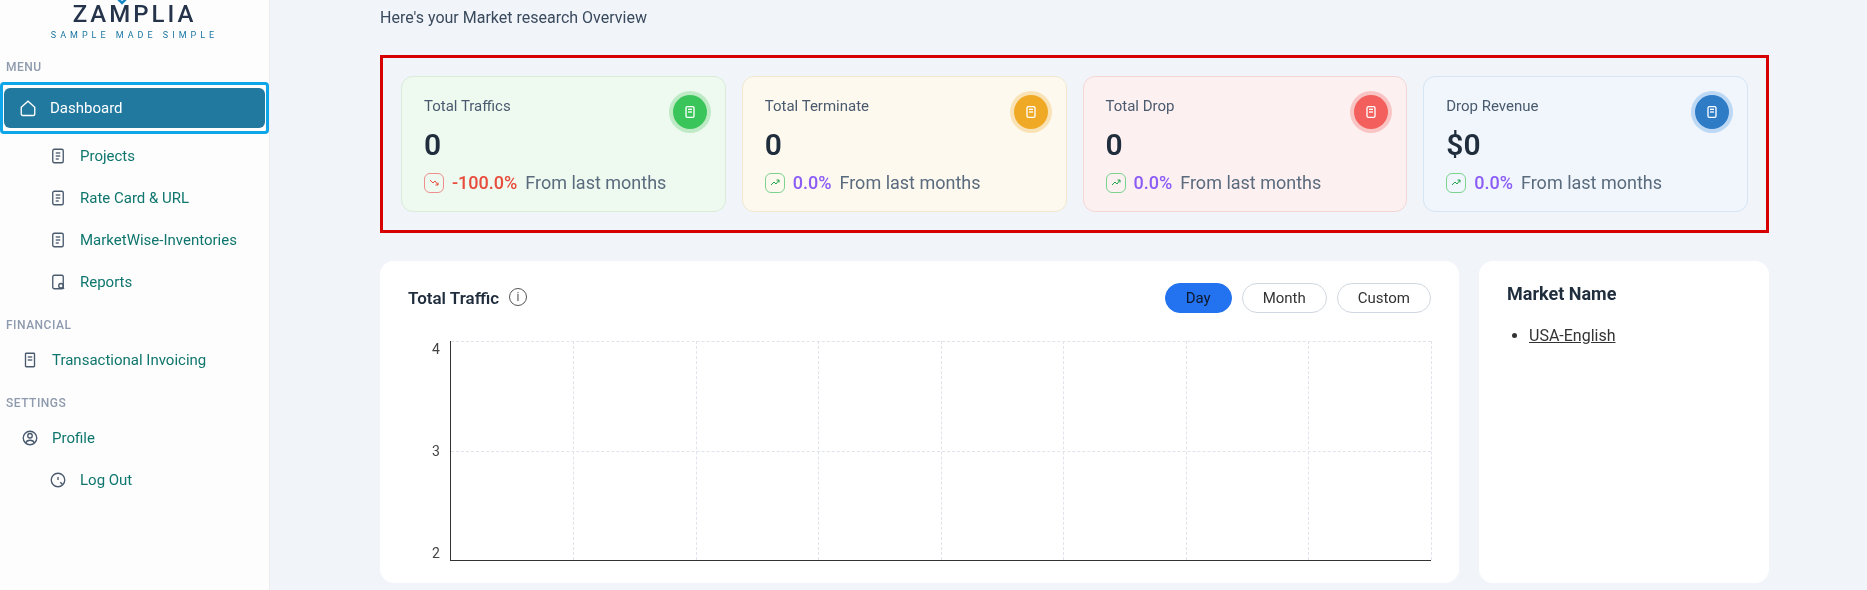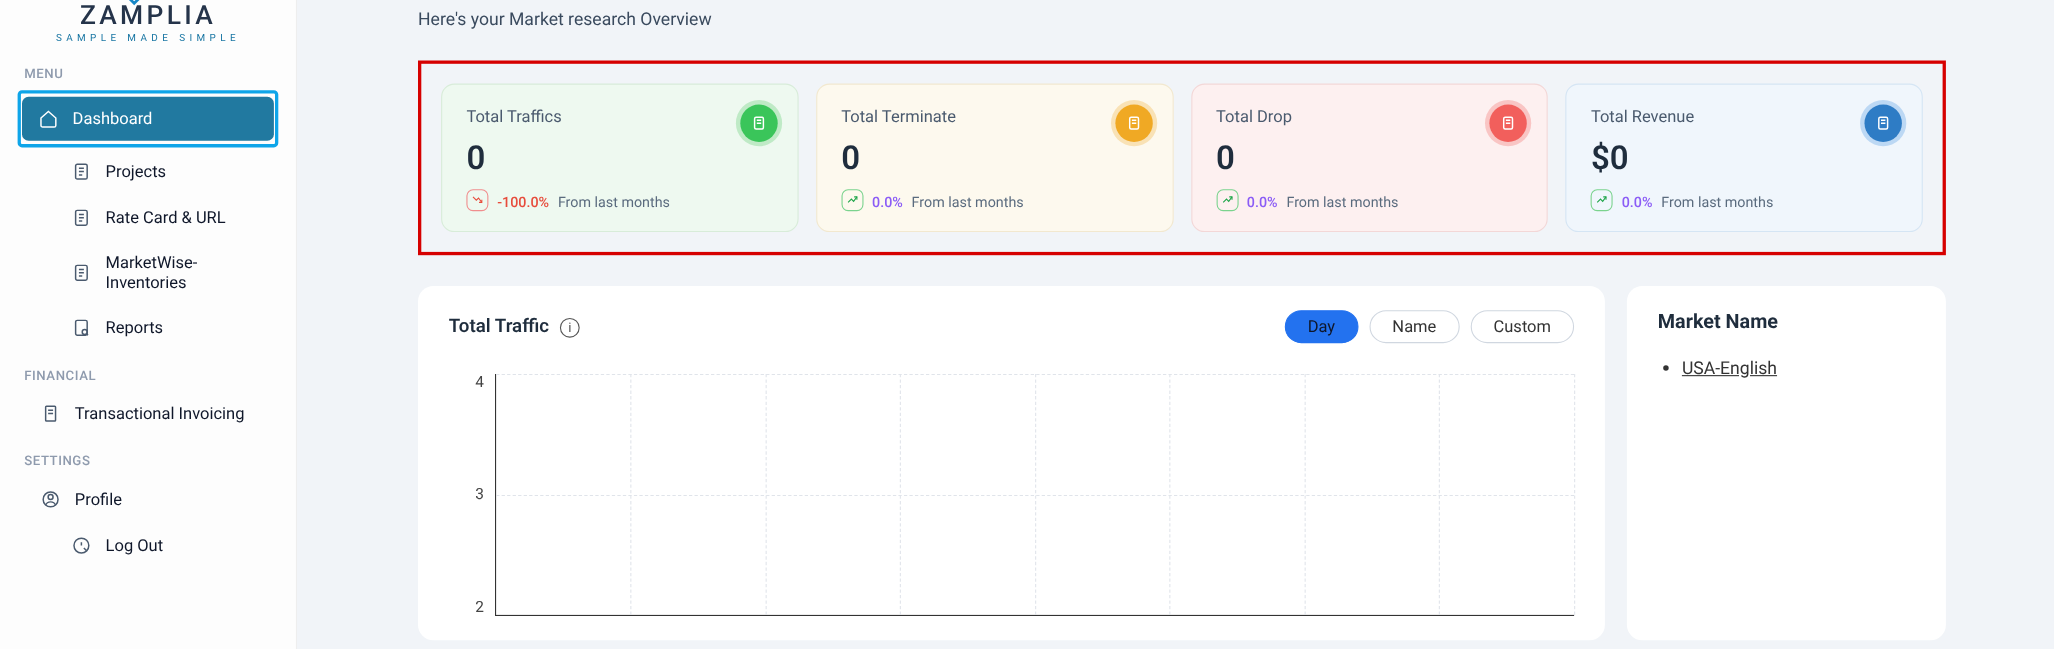--- a/index.html
+++ b/index.html
@@ -11,42 +11,42 @@
     height: 590px;
     overflow: hidden;
   }
   .layout { display: flex; height: 100%; }
 
   
   .sidebar {
     width: 270px;
     background: #fdfdfd;
     border-right: 1px solid #eee;
-    padding: 0 16px;
+    padding: 0 0;
     flex-shrink: 0;
   }
   .logo-wrap { text-align: center; padding: 0 30px 6px; }
   .logo-main {
     font-size: 24px; font-weight: 500; letter-spacing: 3px;
     color: #25344a;
   }
   .logo-main .vcheck { position: relative; display:inline-block; }
   .logo-main .vcheck svg { position:absolute; top:-10px; left:6px; }
   .logo-sub {
     font-size: 9px; letter-spacing: 4px; color: #1976a3;
     margin-top: 2px;
   }
   .section-label {
     font-size: 12px; color: #8e9aad; letter-spacing: 0.5px;
     padding: 14px 6px 6px; font-weight:500;
   }
   .nav-item {
     display: flex; align-items: center; gap: 12px;
     padding: 10px 14px; border-radius: 6px;
-    font-size: 15px; color: #0f172a; cursor: pointer;
+    font-size: 15px; color: #0f766e; cursor: pointer;
     margin: 2px 0;
   }
   .nav-item.indent { padding-left: 48px; }
   .nav-item.indent2 { padding-left: 20px; }
   .nav-item.active {
     background: #2179a0; color: #fff;
   }
   .nav-highlight-box {
     border: 3px solid #0ea5e9;
     border-radius: 4px;
@@ -68,21 +68,21 @@
   .stat-card {
     flex:1; border-radius: 12px; padding: 20px 22px 18px;
     position: relative; border:1px solid transparent;
   }
   .stat-card.green { background:#eef9f0; border-color:#d8ecd9;}
   .stat-card.orange{ background:#fdf9ee; border-color:#f2e8cf;}
   .stat-card.red   { background:#fdf0f0; border-color:#f3d7d7;}
   .stat-card.blue  { background:#f0f6fc; border-color:#d5e5f4;}
   .stat-title { font-size:15px; color:#4a5a6e;}
   .stat-value { font-size:30px; font-weight:600; color:#1f2d3d; margin-top:12px;}
-  .stat-delta-row { display:flex; align-items:flex-end; gap:8px; margin-top:10px; font-size:13px;}
+  .stat-delta-row { display:flex; align-items:flex-end; gap:8px; margin-top:10px; font-size:18px;}
   .delta-icon { width:20px; height:20px; border-radius:6px; display:flex; align-items:center; justify-content:center;}
   .delta-icon.down { border:1px solid #f08e8e; color:#e74c3c;}
   .delta-icon.up   { border:1px solid #7bd38e; color:#1fa54a;}
   .delta-pct.neg { color:#e74c3c; font-weight:500;}
   .delta-pct.pos { color:#8b5cf6; font-weight:500;}
   .delta-label { color:#5a6b7e;}
   .stat-badge {
     position:absolute; top:18px; right:18px; width:34px; height:34px;
     border-radius:50%; display:flex; align-items:center; justify-content:center;
   }
@@ -92,21 +92,21 @@
   .stat-badge.red   { background:#f25f5c; box-shadow:0 0 0 4px #f9c5c4;}
   .stat-badge.blue  { background:#2e7cc5; box-shadow:0 0 0 4px #bcd8f4;}
 
   .panels { display:flex; gap:20px; margin-top:28px; }
   .panel {
     background:#fff; border-radius:14px; padding:22px 28px;
   }
   .panel.chart { flex:1; min-height:300px; }
   .panel.market { width:290px; }
   .panel-header-row { display:flex; align-items:center; justify-content:space-between; }
-  .panel-title-wrap { display:flex; align-items:flex-end; gap:10px;}
+  .panel-title-wrap { display:flex; align-items:flex-start; gap:10px;}
   .panel-title { font-size:17px; font-weight:600; color:#1f2d3d;}
   .info-circle {
     width:18px; height:18px; border:1.5px solid #555; border-radius:50%;
     display:flex; align-items:center; justify-content:center; font-size:12px; color:#555;
   }
   .range-tabs { display:flex; gap:10px; }
   .range-tab {
     padding:5px 20px; border-radius:999px; font-size:15px; border:1px solid #d0d7e0;
     background:#fff; color:#333; cursor:pointer;
   }
@@ -305,21 +305,21 @@
       </div>
 
       <div class="stat-card blue">
         <div class="stat-badge blue">
           <svg viewBox="0 0 24 24" fill="none" stroke="#fff" stroke-width="2">
               <rect x="6" y="4" width="12" height="16" rx="2"></rect>
               <line x1="9" y1="8" x2="15" y2="8"></line>
               <line x1="9" y1="12" x2="15" y2="12"></line>
             </svg>
         </div>
-        <div class="stat-title">Total Revenue</div>
+        <div class="stat-title">Drop Revenue</div>
         <div class="stat-value">$0</div>
         <div class="stat-delta-row">
           <span class="delta-icon up">
             <svg viewBox="0 0 24 24" width="12" height="12" fill="none" stroke="#1fa54a" stroke-width="2">
                 <polyline points="4,16 10,10 14,14 20,6"></polyline>
                 <polyline points="15,6 20,6 20,11"></polyline>
               </svg>
           </span>
           <span class="delta-pct pos">0.0%</span>
           <span class="delta-label">From last months</span>
@@ -330,21 +330,21 @@
     <div class="panels">
 
       <div class="panel chart">
         <div class="panel-header-row">
           <div class="panel-title-wrap">
             <div class="panel-title">Total Traffic</div>
             <div class="info-circle">i</div>
           </div>
           <div class="range-tabs">
             <div class="range-tab active">Day</div>
-            <div class="range-tab">Name</div>
+            <div class="range-tab">Month</div>
             <div class="range-tab">Custom</div>
           </div>
         </div>
         <div class="chart-area">
           <div class="y-axis">
             <span>4</span>
             <span>3</span>
             <span>2</span>
           </div>
           <div class="plot">

